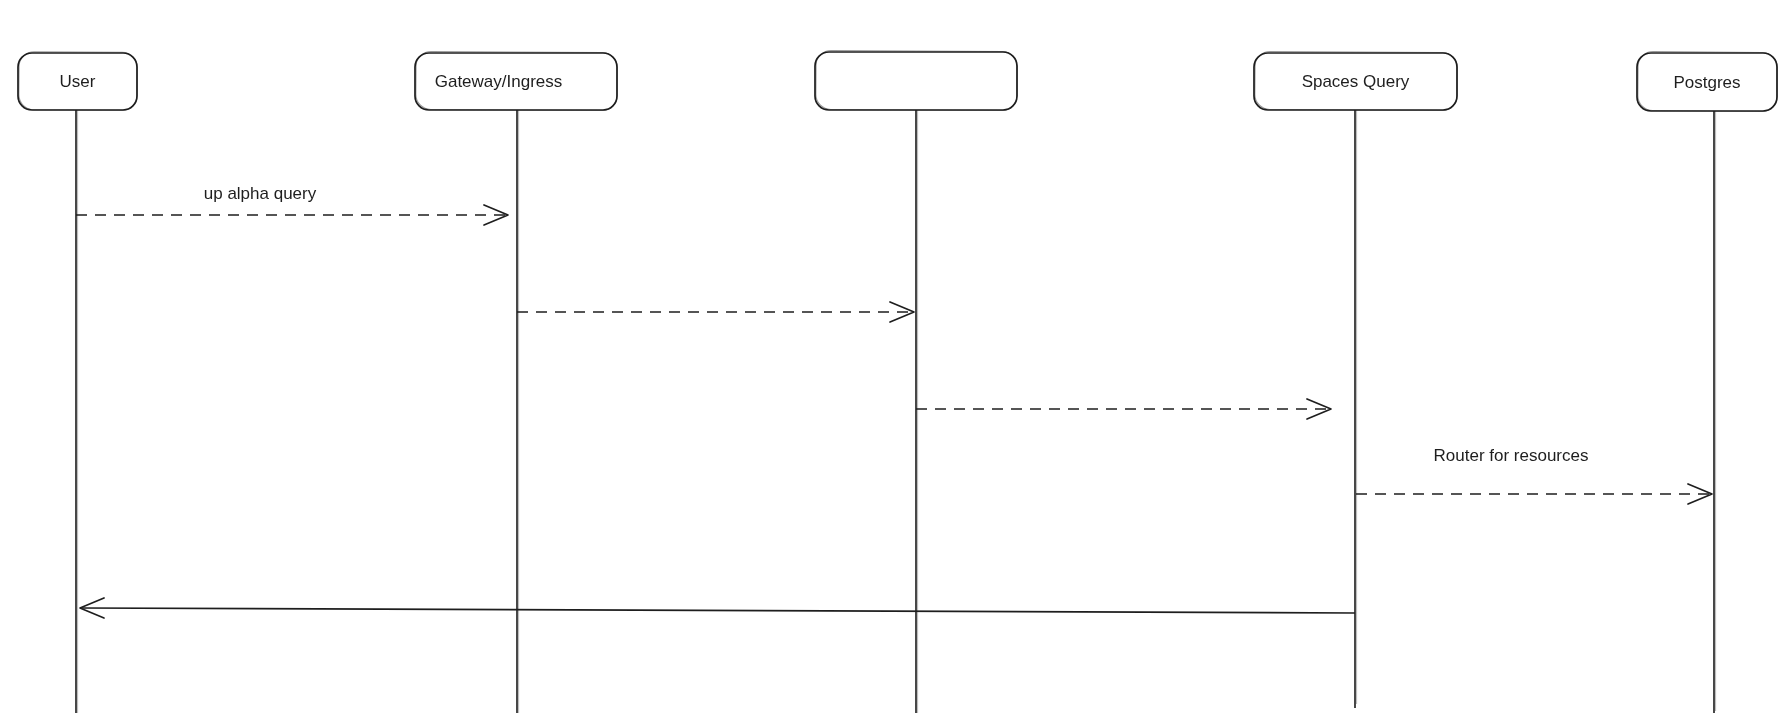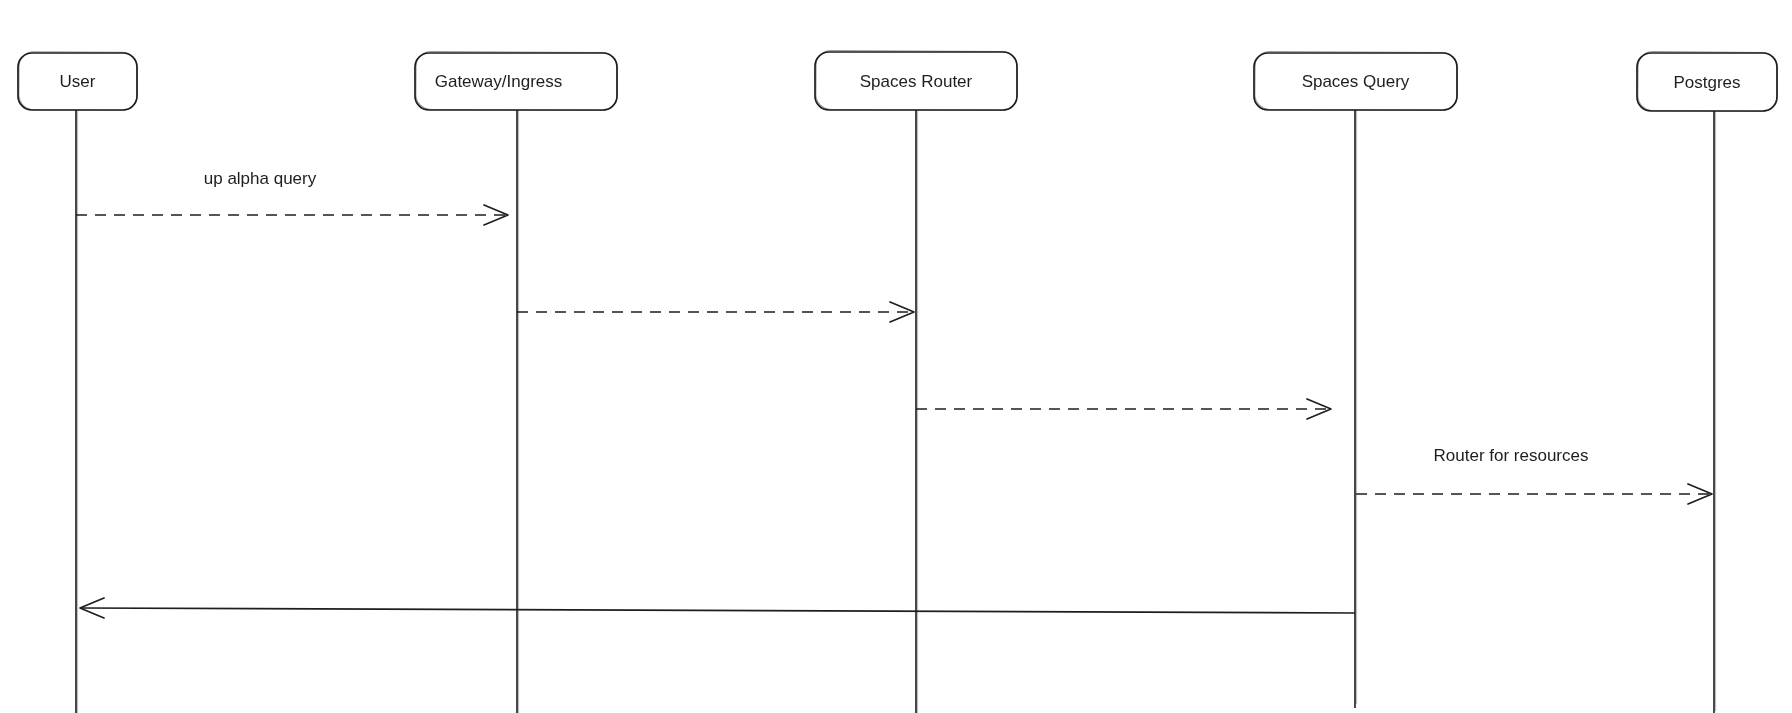--- a/index.html
+++ b/index.html
@@ -73,18 +73,17 @@
       <polyline points="890,264 914,274 890,284" fill="none" stroke="#1e1e1e" stroke-width="1.7" stroke-linecap="round" stroke-linejoin="round"></polyline>
       <line x1="916" y1="371" x2="1331" y2="371" stroke="#1e1e1e" stroke-width="1.7" fill="none" stroke-dasharray="11 8"></line>
       <polyline points="1307,361 1331,371 1307,381" fill="none" stroke="#1e1e1e" stroke-width="1.7" stroke-linecap="round" stroke-linejoin="round"></polyline>
       <line x1="1356" y1="456" x2="1712" y2="456" stroke="#1e1e1e" stroke-width="1.7" fill="none" stroke-dasharray="11 8"></line>
       <polyline points="1688,446 1712,456 1688,466" fill="none" stroke="#1e1e1e" stroke-width="1.7" stroke-linecap="round" stroke-linejoin="round"></polyline>
       <line x1="1355" y1="575" x2="80" y2="570" stroke="#1e1e1e" stroke-width="1.7" fill="none"></line>
       <polyline points="104,560 80,570 104,580" fill="none" stroke="#1e1e1e" stroke-width="1.7" stroke-linecap="round" stroke-linejoin="round"></polyline>
     </svg>
 <div class="actor-label" style="left: 18px; top: 15px; width: 119px; height: 57px;">User</div>
     <div class="actor-label" style="left: 415px; top: 15px; width: 167px; height: 57px;">Gateway/Ingress</div>
-    <div class="actor-label" style="left: 815px; top: 14px; width: 202px; height: 58px;">Spaces Router</div>
     <div class="actor-label" style="left: 1254px; top: 15px; width: 203px; height: 57px;">Spaces Query</div>
     <div class="actor-label" style="left: 1637px; top: 15px; width: 140px; height: 58px; text-align: center;">Postgres</div>
-    <div class="msg-label" style="left: 260px; top: 140px;">up alpha query</div>
+    <div class="msg-label" style="left: 260px; top: 155px;">up alpha query</div>
     <div class="msg-label" style="left: 1511px; top: 417px;">Router for resources</div>
   </div>
 
 </body></html>

